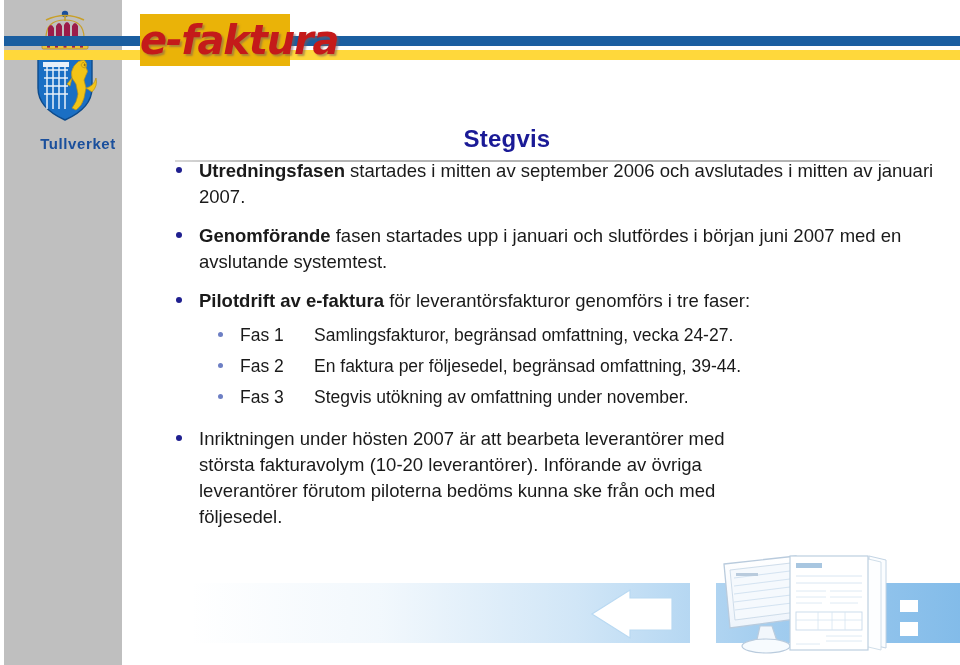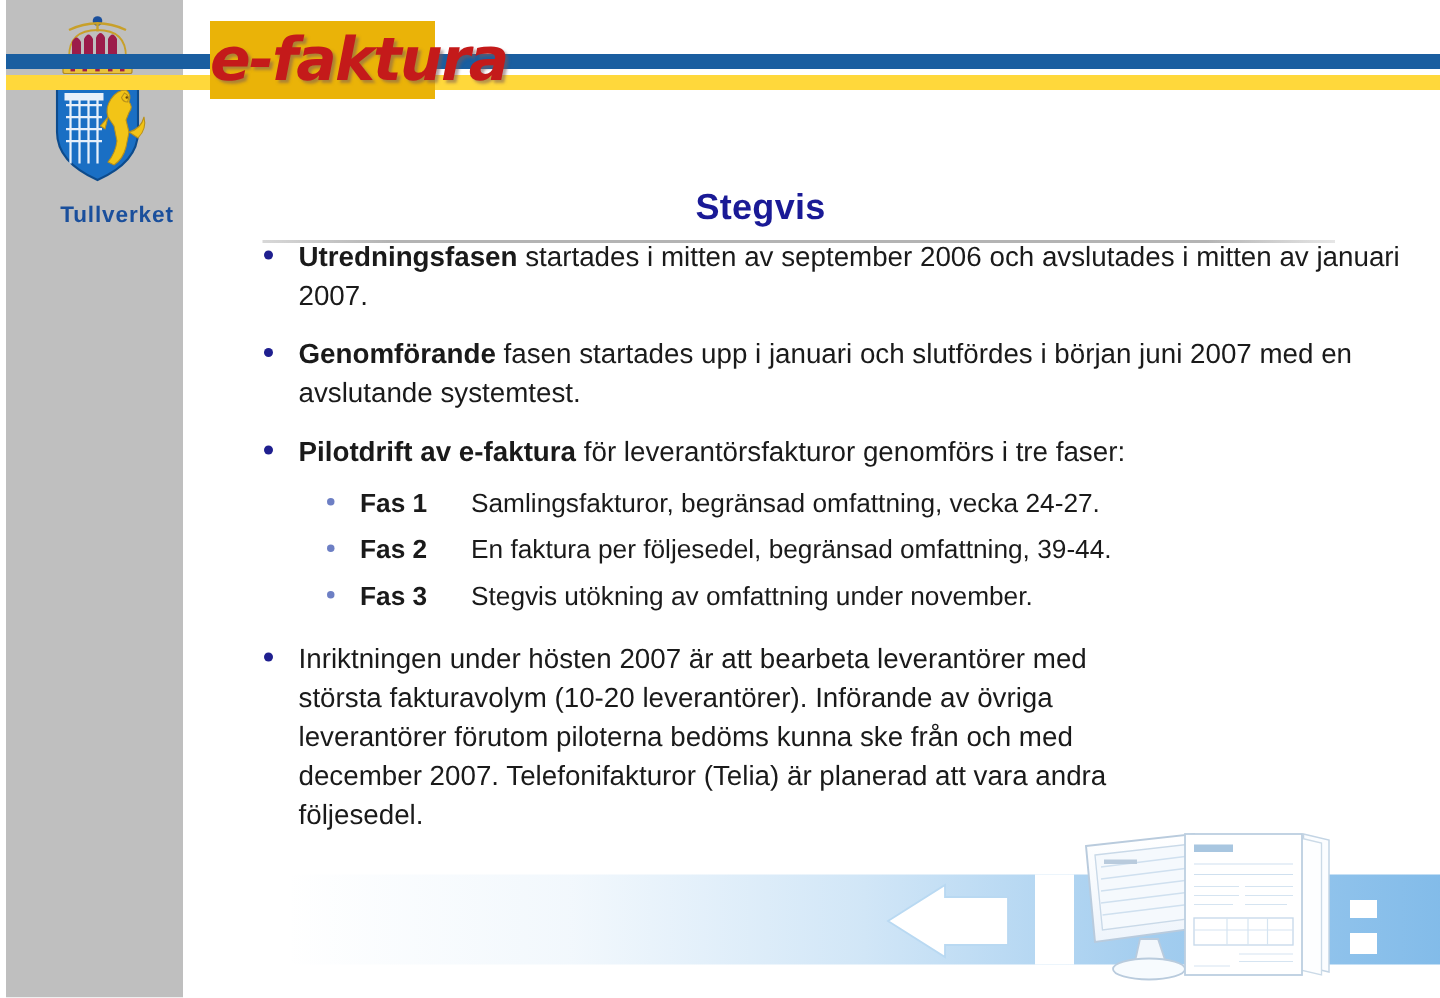--- a/index.html
+++ b/index.html
@@ -159,21 +159,21 @@
     left: 52px;
     top: 9px;
     width: 5px;
     height: 5px;
     border-radius: 50%;
     background: #6d7fc4;
   }
   .sub-label {
     display: inline-block;
     width: 74px;
-    font-weight: bold;
+    font-weight: normal;
   }
   .sub-text { display: inline; }
 
   .lead { font-weight: bold; margin-top: 48px; }
   .para-line { display: block; }
 
   .group-gap { height: 10px; }
 
   
   .band {
@@ -305,21 +305,20 @@
       <span class="sub-label">Fas 3</span><span class="sub-text">Stegvis utökning av omfattning under november.</span>
     </div>
 
     <div class="group-gap"></div>
 
     <div class="bullet-row">
       <span class="dot"></span>
       <span class="para-line">Inriktningen under hösten 2007 är att bearbeta leverantörer med</span>
       <span class="para-line">största fakturavolym (10-20 leverantörer).  Införande av övriga</span>
       <span class="para-line">leverantörer förutom piloterna bedöms kunna ske från och med</span>
-      <span class="para-line">december 2007. Telefonifakturor (Telia) är planerad att vara andra</span>
       <span class="para-line">följesedel.</span>
     </div>
 
   </div>
 </div>
 
 <div class="band"></div>
 
 <div class="deco-layer">
   <svg width="960" height="665" viewBox="0 0 960 665">

